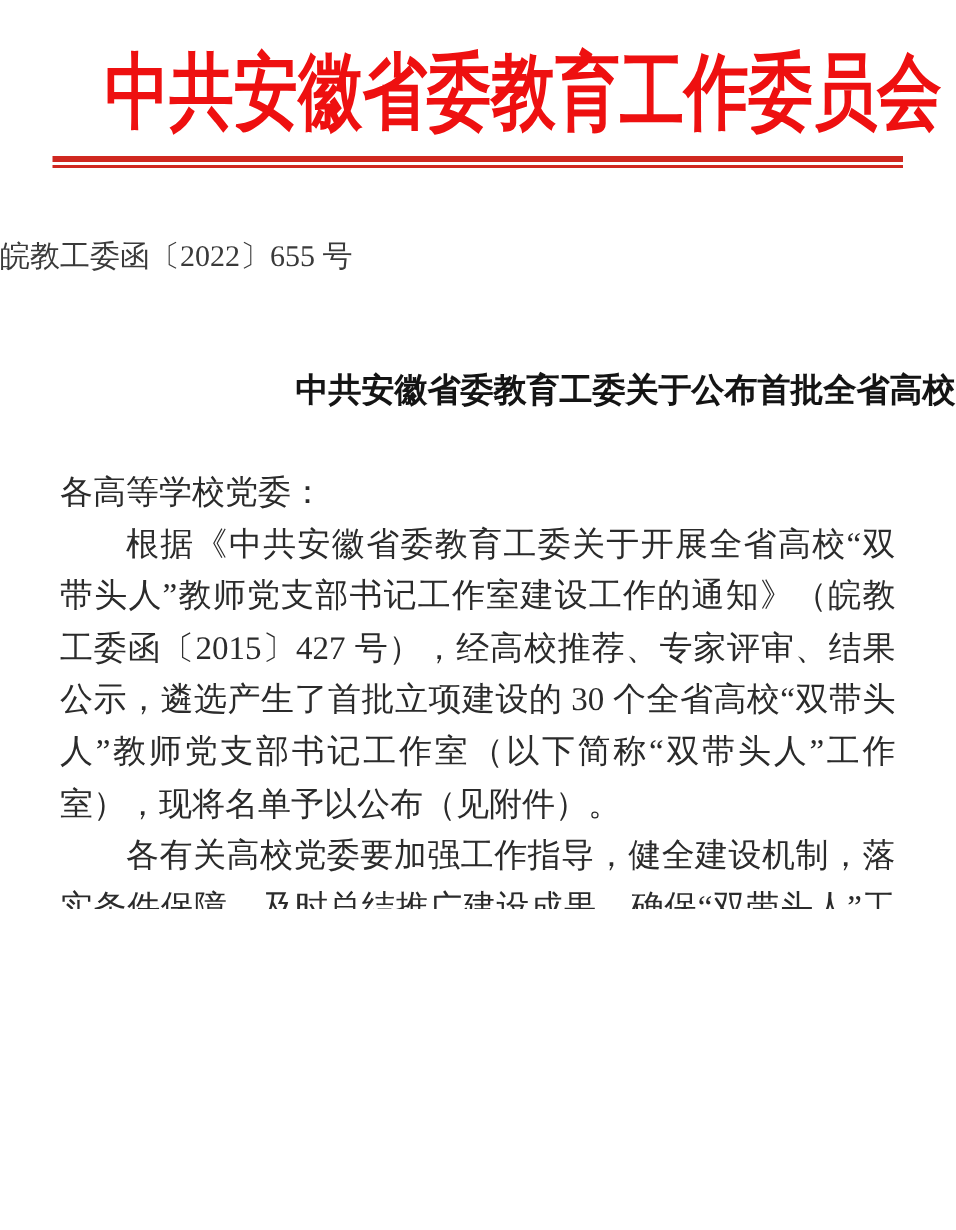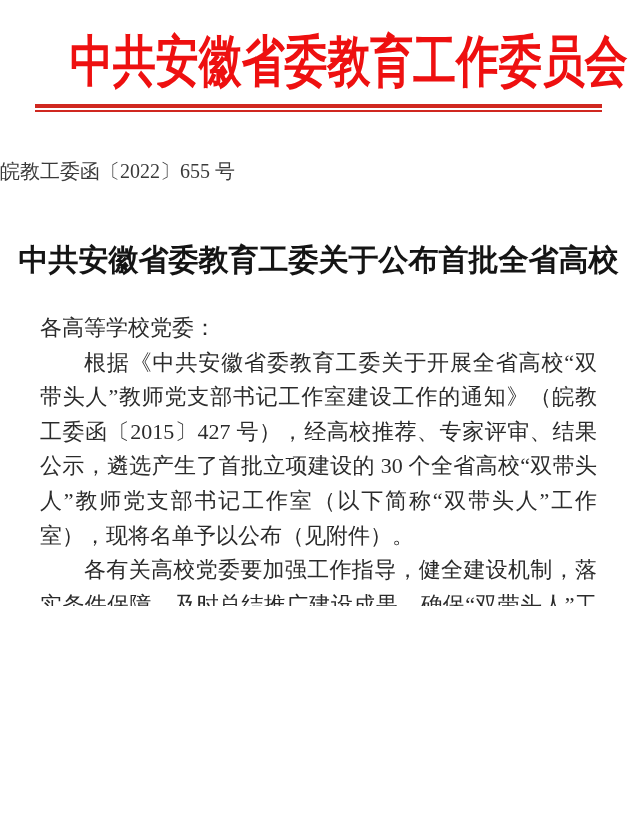--- a/index.html
+++ b/index.html
@@ -50,22 +50,22 @@
   .doc-number{
     margin:46px 40px 0 0;
     text-align:left;
     font-size:20px;
     line-height:26px;
     color:#3a3a3a;
   }
   
   .doc-title{
     margin-top:54px;
-    text-align:center;
-    font-size:30px;
+    text-align:right;
+    font-size:22px;
     line-height:43px;
     font-weight:bold;
     color:var(--title-color);
     font-family:"Liberation Serif","DejaVu Serif",serif;
   }
   .doc-title .title-line{display:block;}
   
   .doc-body{
     margin:30px 40px 0 40px;
     font-size:22px;

